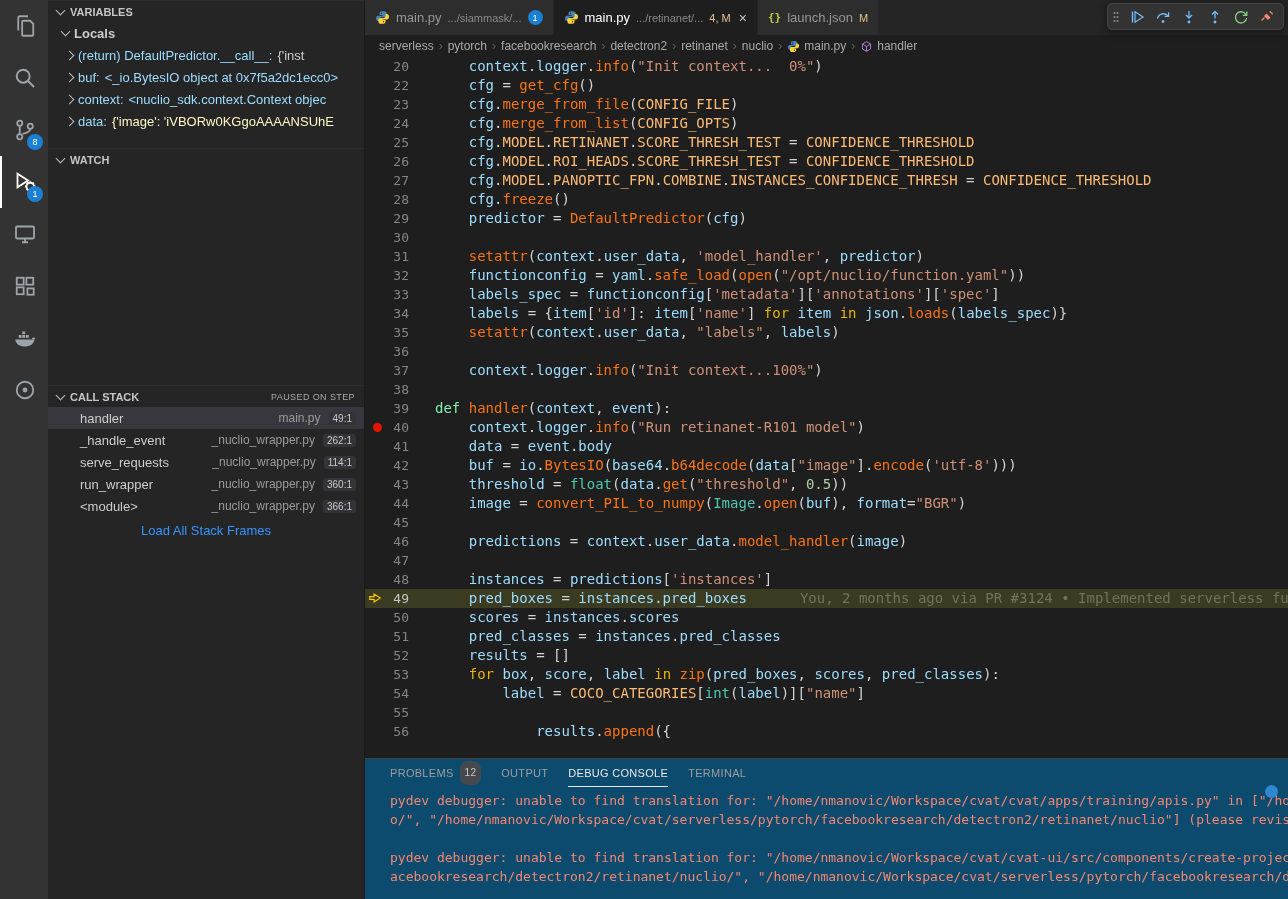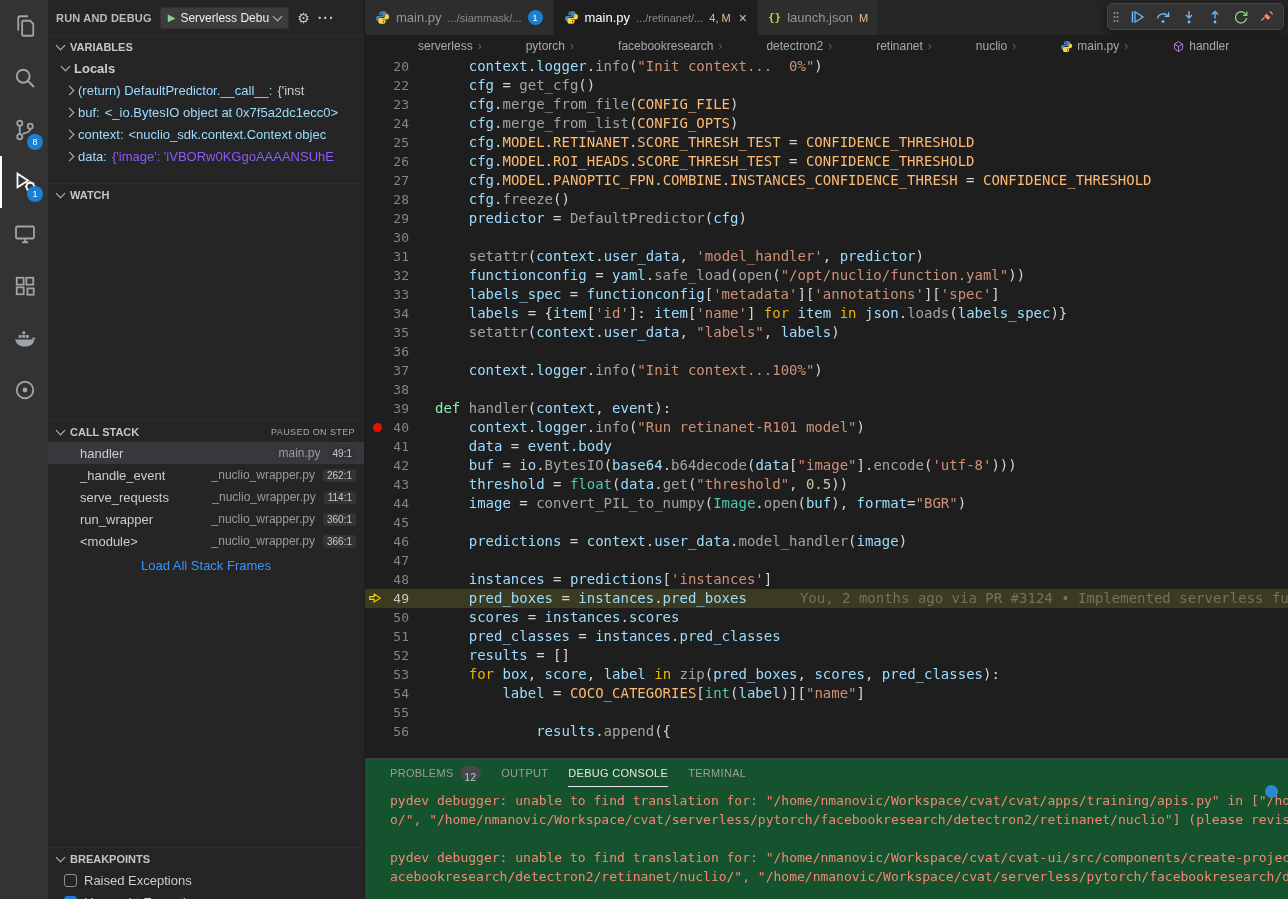--- a/index.html
+++ b/index.html
@@ -33,21 +33,21 @@
   .sec { overflow:hidden; flex:none; }
   .sec-h { height:22px; display:flex; align-items:center; gap:6px; padding:0 9px; font-size:11px; font-weight:700;
     color:#c5c5c5; border-top:1px solid #2d2d2e; }
   .sec-h .status { margin-left:auto; font-size:9px; font-weight:400; color:#a9a9a9; letter-spacing:.4px; }
   .tree-row { height:22px; display:flex; align-items:center; gap:5px; padding:0 8px 0 18px; font-size:13px;
     white-space:nowrap; overflow:hidden; cursor:pointer; }
   .scope-row { font-weight:700; padding-left:14px; }
   .var-name { color:#9cdcfe; }
   .var-val  { color:#cccccc; }
   .var-val.obj { color:#9cdcfe; }
-  .var-val.str { color:#8b5cf6; }
+  .var-val.str { color:#fef9c3; }
   .sec-vars  { height:148px; }
   .sec-watch { height:237px; }
   .sec-stack { height:158px; }
   .stack-row { padding-left:32px; gap:8px; }
   .stack-row.selected { background:#37373d; }
   .stack-fn { color:#cccccc; }
   .stack-file { margin-left:auto; color:#9b9b9b; font-size:12px; }
   .stack-pos { background:#343438; color:#c9c9c9; font-size:10px; border-radius:3px; padding:1px 4px; flex:none; }
   .load-link { height:26px; display:flex; align-items:center; justify-content:center; color:#3794ff; font-size:13px; cursor:pointer; }
   .sb-spacer { flex:1; }
@@ -68,51 +68,51 @@
   .tab-deco { font-size:11px; color:#e2c08d; }
   .tab-badge { background:#1b80d4; color:#fff; font-size:9px; min-width:15px; height:15px; border-radius:8px;
     display:flex; align-items:center; justify-content:center; padding:0 3px; }
   .tab-close { color:#c5c5c5; font-size:14px; margin-left:2px; }
   .tab-ic svg { width:15px; height:15px; display:block; }
   .json-ic { color:#cbcb41; font-family:"DejaVu Sans Mono",monospace; font-weight:700; font-size:11px; }
 
   .breadcrumbs { height:22px; flex:none; display:flex; align-items:center; gap:5px; padding-left:14px;
     font-size:12px; color:#a9a9a9; background:#1e1e1e; white-space:nowrap; }
   .bc-sep { color:#5f5f5f; font-size:12px; }
-  .bc-item { display:flex; align-items:center; gap:4px; cursor:pointer;margin-left:39px; }
+  .bc-item { display:flex; align-items:center; gap:4px; cursor:pointer; }
   .bc-ic svg { width:13px; height:13px; display:block; }
 
   .editor { flex:1; overflow:hidden; position:relative; }
   .line { display:flex; height:19px; line-height:19px; font-family:"DejaVu Sans Mono",monospace; font-size:14px; white-space:pre; }
   .line.current { background:rgba(255,255,64,0.13); }
   .gutter { width:70px; flex:none; position:relative; }
   .lnum { position:absolute; right:26px; color:#858585; font-size:13px; cursor:pointer; }
   .line.current .lnum { color:#c6c6c6;text-align:right; }
   .bp { position:absolute; left:8px; top:5px; width:9px; height:9px; border-radius:50%; background:#e51400; }
   .frame-arrow { position:absolute; left:3px; top:2px; }
   .codetext { color:#d4d4d4; }
-  .tk-p{color:#d4d4d4}.tk-v{color:#9cdcfe}.tk-f{color:#a3a3a3}.tk-k{color:#86efac}.tk-c{color:#eab308}
+  .tk-p{color:#d4d4d4}.tk-v{color:#9cdcfe}.tk-f{color:#f97316}.tk-k{color:#86efac}.tk-c{color:#eab308}
   .tk-s{color:#ce9178}.tk-n{color:#b5cea8}.tk-C{color:#fdba74}.tk-t{color:#4ec9b0}
   .blame { color:#73735c; margin-left:53px; }
 
   
   .dbg-toolbar { position:absolute; top:3px; right:4px; height:27px; background:#333333; border:1px solid #454545;
     border-radius:5px; display:flex; align-items:center; padding:0 4px; gap:2px; box-shadow:0 2px 8px rgba(0,0,0,.45); z-index:5; }
   .dbg-btn { width:24px; height:22px; display:flex; align-items:center; justify-content:center; cursor:pointer; border-radius:3px; }
   .dbg-btn svg { width:16px; height:16px; display:block; }
   .dbg-grip { width:11px; cursor:grab; }
   .dbg-grip svg { width:8px; height:16px; display:block; }
 
   
-  .panel { height:141px; flex:none; border-top:1px solid #3f3f46; background:#14532d; display:flex; flex-direction:column; position:relative; }
+  .panel { height:141px; flex:none; border-top:1px solid #3f3f46; background:#0c4a6e; display:flex; flex-direction:column; position:relative; }
   .panel-tabs { height:28px; flex:none; display:flex; align-items:center; gap:20px; padding-left:25px; }
   .ptab { height:100%; display:flex; align-items:center; gap:6px; font-size:11px; letter-spacing:.3px; color:#9d9d9d;
     border-bottom:1px solid transparent; cursor:pointer; }
   .ptab.active { color:#e7e7e7; border-bottom-color:#e7e7e7; }
-  .pbadge { background:#45494e; color:#c7c7c7; font-size:10px; border-radius:8px; padding:5px 5px; height:14px; line-height:14px; }
+  .pbadge { background:#45494e; color:#c7c7c7; font-size:10px; border-radius:8px; padding:5px 5px; height:24px; line-height:14px; }
   .console { flex:1; overflow:hidden; padding:4px 0 0 25px; }
   .console-line { height:19px; line-height:19px; font-family:"DejaVu Sans Mono",monospace; font-size:13px; color:#f48771; white-space:pre; }
   .panel-dot { position:absolute; right:10px; top:26px; width:13px; height:13px; border-radius:50%; background:#2f86d1; cursor:pointer; }
 </style>
 </head>
 <body>
 
 <div class="app">
 
   <nav class="activitybar" id="activitybar">
@@ -187,30 +187,20 @@
         <span class="ab-ic">
           <svg viewBox="0 0 16 16" fill="none" stroke="currentColor" stroke-width="1.2">
             <circle cx="8" cy="8" r="5.5"></circle>
             <circle cx="8" cy="8" r="1.6" fill="currentColor" stroke="none"></circle>
           </svg>
         </span>
       </div>
     </nav>
 
   <aside class="sidebar">
-    <div class="sb-title">
-      <span class="sb-title-text">RUN AND DEBUG</span>
-      <div class="cfg">
-        <span class="play">▶</span>
-        <span>Serverless Debu</span>
-        <span class="chev down"></span>
-      </div>
-      <span class="gear">⚙</span>
-      <span class="more">···</span>
-    </div>
 
     <div class="sec sec-vars">
       <div class="sec-h">
         <span class="chev down"></span>
         <span>VARIABLES</span>
       </div>
       <div class="tree-row scope-row">
         <span class="chev down"></span>
         <span>Locals</span>
       </div>
@@ -276,36 +266,20 @@
             <span class="stack-fn">&lt;module&gt;</span>
             <span class="stack-file">_nuclio_wrapper.py</span>
             <span class="stack-pos">366:1</span>
           </div>
         </div>
       <div class="load-link">Load All Stack Frames</div>
     </div>
 
     <div class="sb-spacer"></div>
 
-    <div class="sec sec-bp">
-      <div class="sec-h">
-        <span class="chev down"></span>
-        <span>BREAKPOINTS</span>
-      </div>
-      <div id="bp-rows">
-          <div class="tree-row bp-row">
-            <span class="check"></span>
-            <span class="bp-label">Raised Exceptions</span>
-          </div>
-          <div class="tree-row bp-row">
-            <span class="check checked">✓</span>
-            <span class="bp-label">Uncaught Exceptions</span>
-          </div>
-        </div>
-    </div>
   </aside>
 
   <main class="main">
     <div class="tabbar" id="tabs">
         <div class="tab">
           <span class="tab-ic">
             <svg viewBox="0 0 16 16">
               <path fill="#4584b6" d="M7.9 1.3c-2.1 0-3.1.9-3.1 2.2v1.9h3.3v.6H3.4c-1.4 0-2.3 1.1-2.3 2.9 0 1.8.9 2.9 2.3 2.9h1.3v-2c0-1.3 1.1-2.3 2.4-2.3h3.3c1.1 0 2-.9 2-2V3.5c0-1.3-1.3-2.2-2.7-2.2zm-1 1.5a.7.7 0 1 1 0 1.4.7.7 0 0 1 0-1.4z"></path>
               <path fill="#ffd43b" d="M8.1 14.7c2.1 0 3.1-.9 3.1-2.2v-1.9H7.9V10h4.7c1.4 0 2.3-1.1 2.3-2.9 0-1.8-.9-2.9-2.3-2.9h-1.3v2c0 1.3-1.1 2.3-2.4 2.3H5.6c-1.1 0-2 .9-2 2v2c0 1.3 1.3 2.2 2.7 2.2zm1-1.5a.7.7 0 1 1 0-1.4.7.7 0 0 1 0 1.4z"></path>
             </svg>

